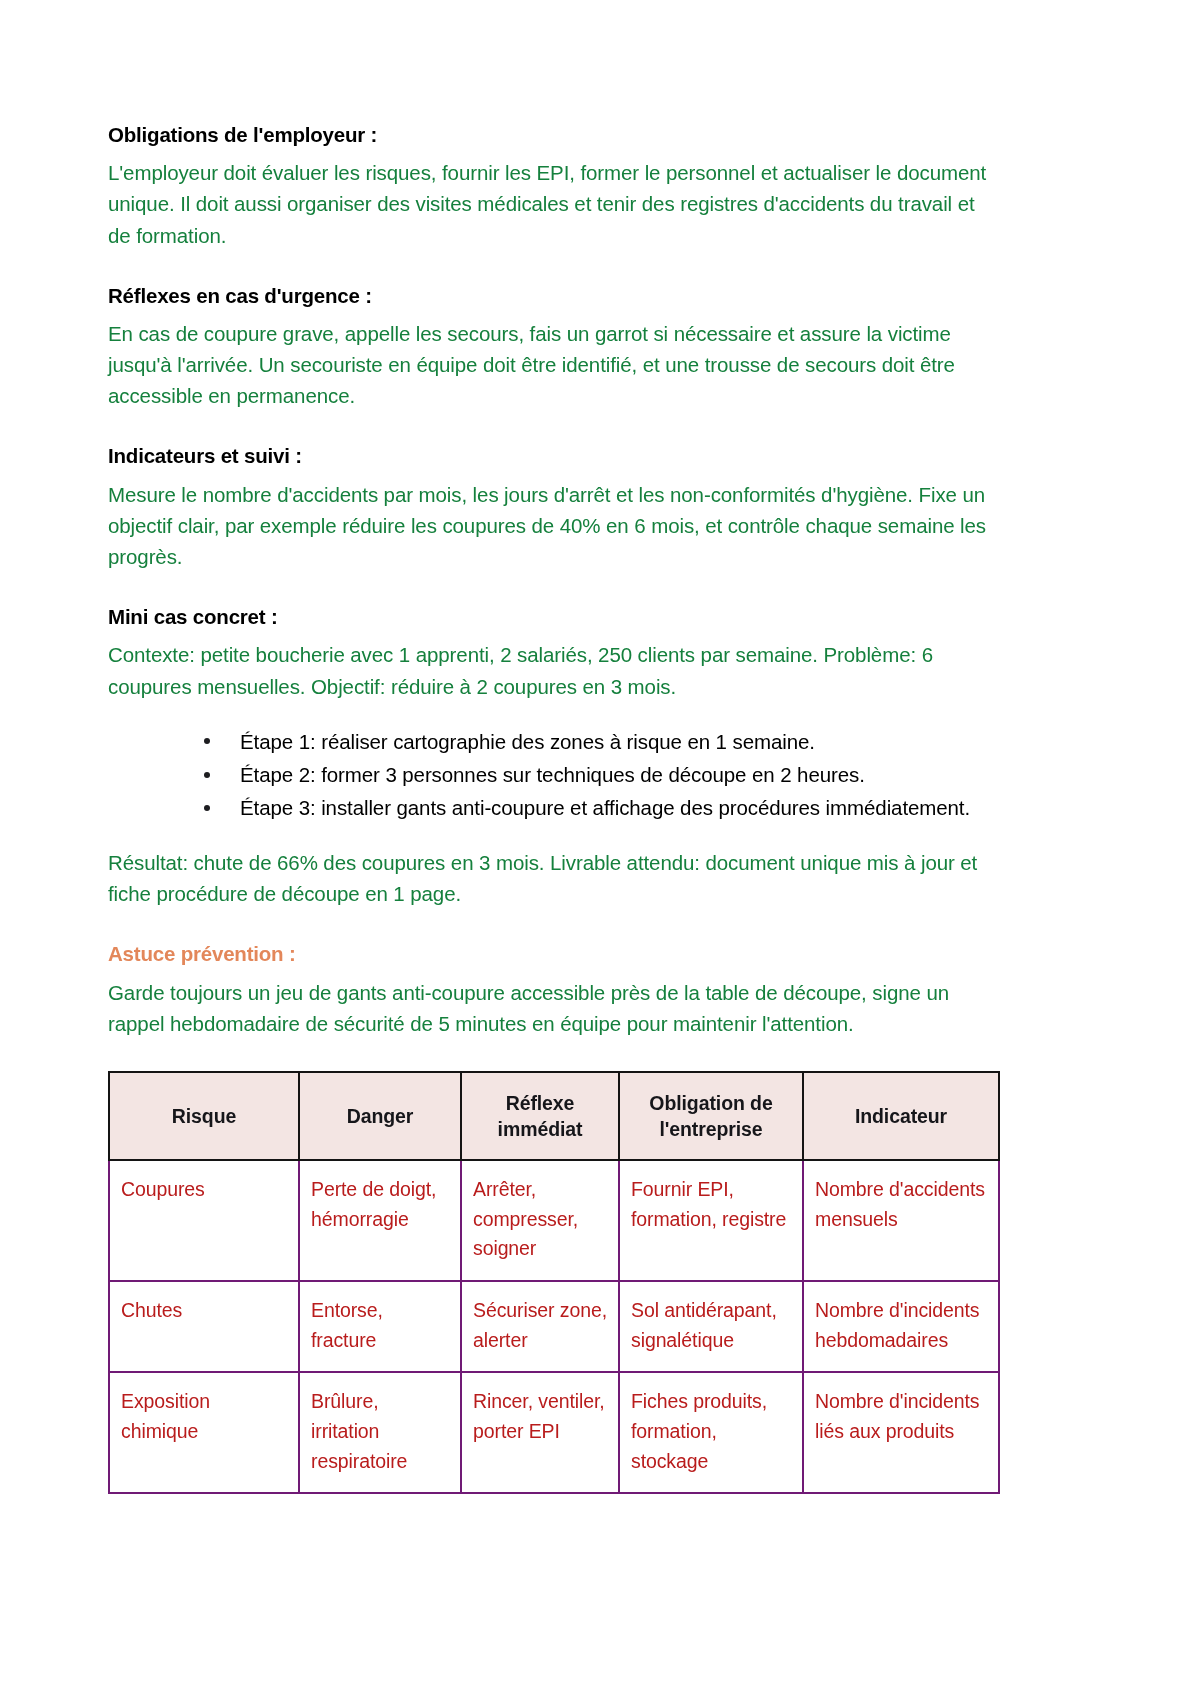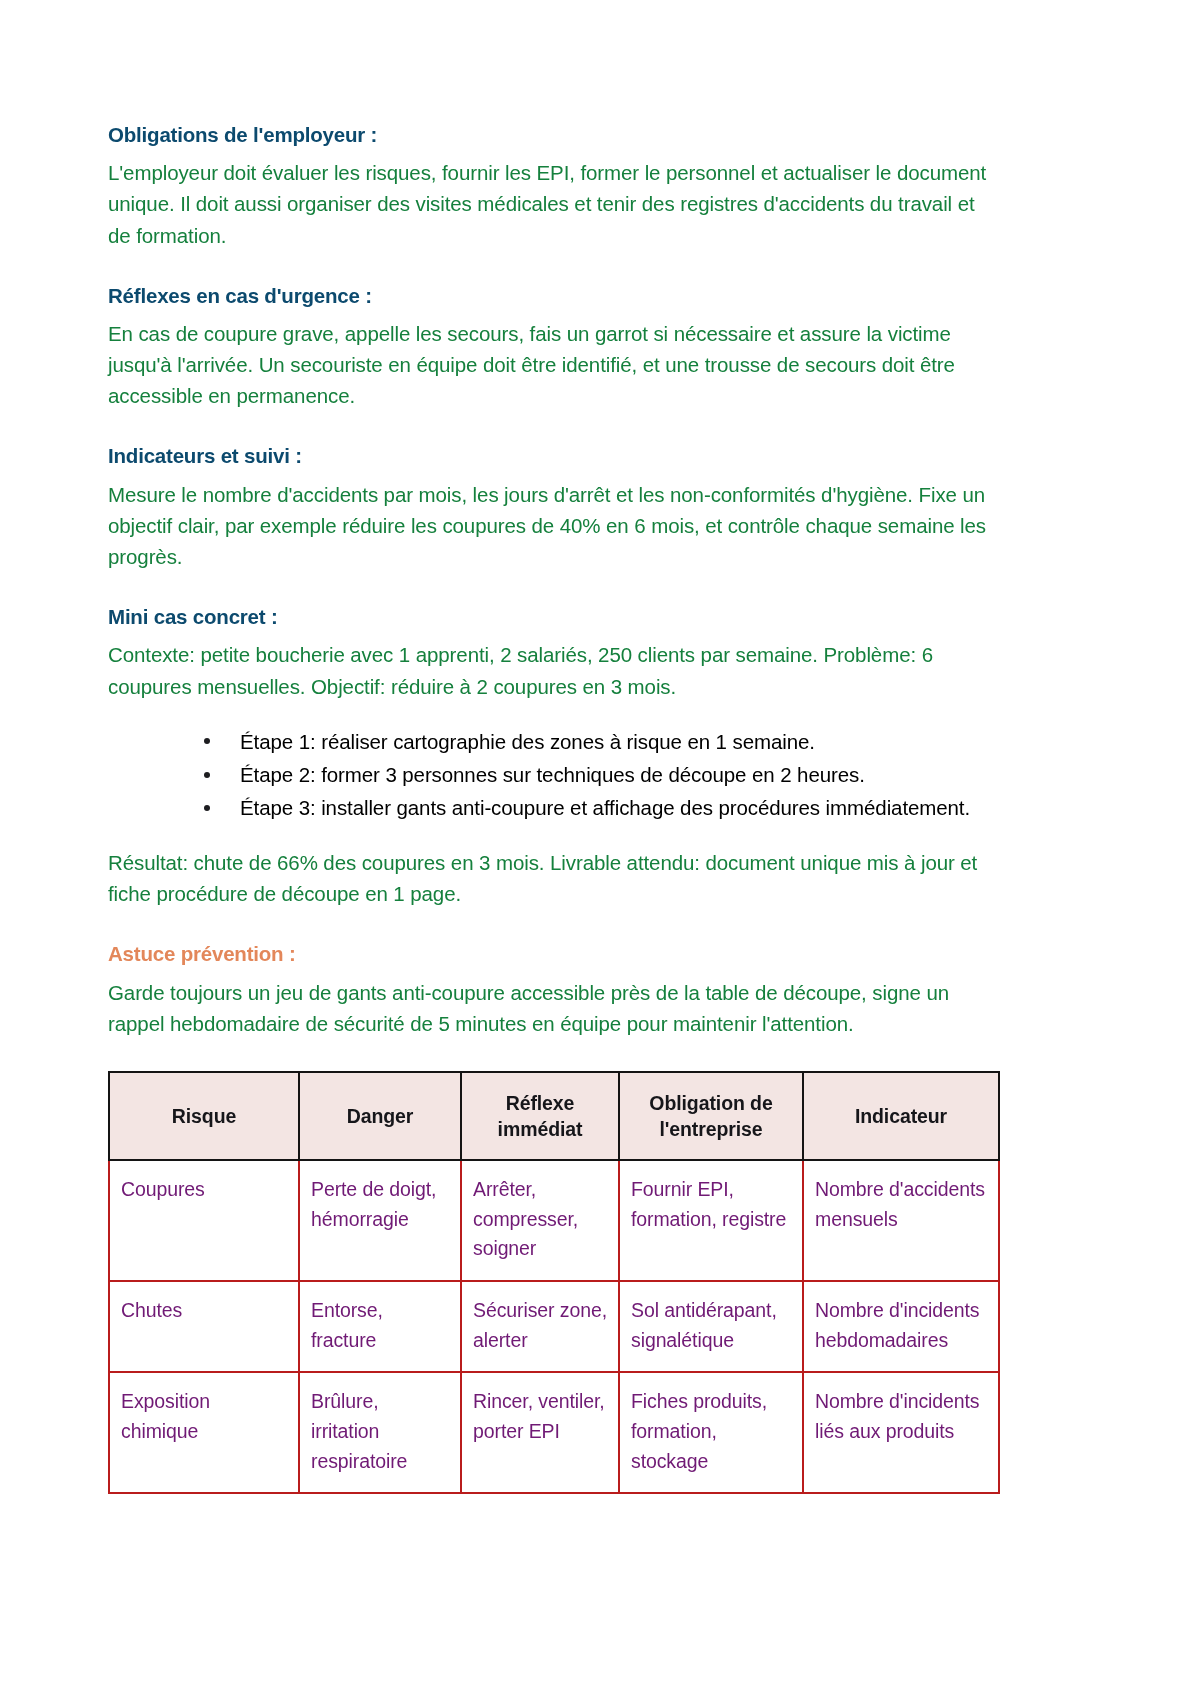--- a/index.html
+++ b/index.html
@@ -31,21 +31,21 @@
 
   
   .section {
     margin: 0 0 32px 0;
   }
 
   .section-heading {
     font-size: 20.5px;
     font-weight: bold;
     letter-spacing: -0.2px;
-    color: #0c4a6e;
+    color: #000000;
     margin: 0 0 9px 0;
     line-height: 1.28;
   }
 
   .section-heading.accent {
     color: #E3875A;
   }
 
   .section-body {
     font-size: 20.5px;
@@ -113,26 +113,26 @@
     text-align: center;
     vertical-align: middle;
     padding: 17px 10px;
     line-height: 1.34;
     color: #16161a;
     height: 52px;
     letter-spacing: -0.1px;
   }
 
   table.risk-table td {
-    border: 2px solid #b91c1c;
+    border: 2px solid #701a75;
     text-align: left;
     vertical-align: top;
     padding: 14px 11px 16px 11px;
     line-height: 1.52;
-    color: #701a75;
+    color: #b91c1c;
     font-size: 19.5px;
     letter-spacing: -0.1px;
   }
 </style>
 </head>
 <body>
 
 <div class="page">
   <div class="content">
 

